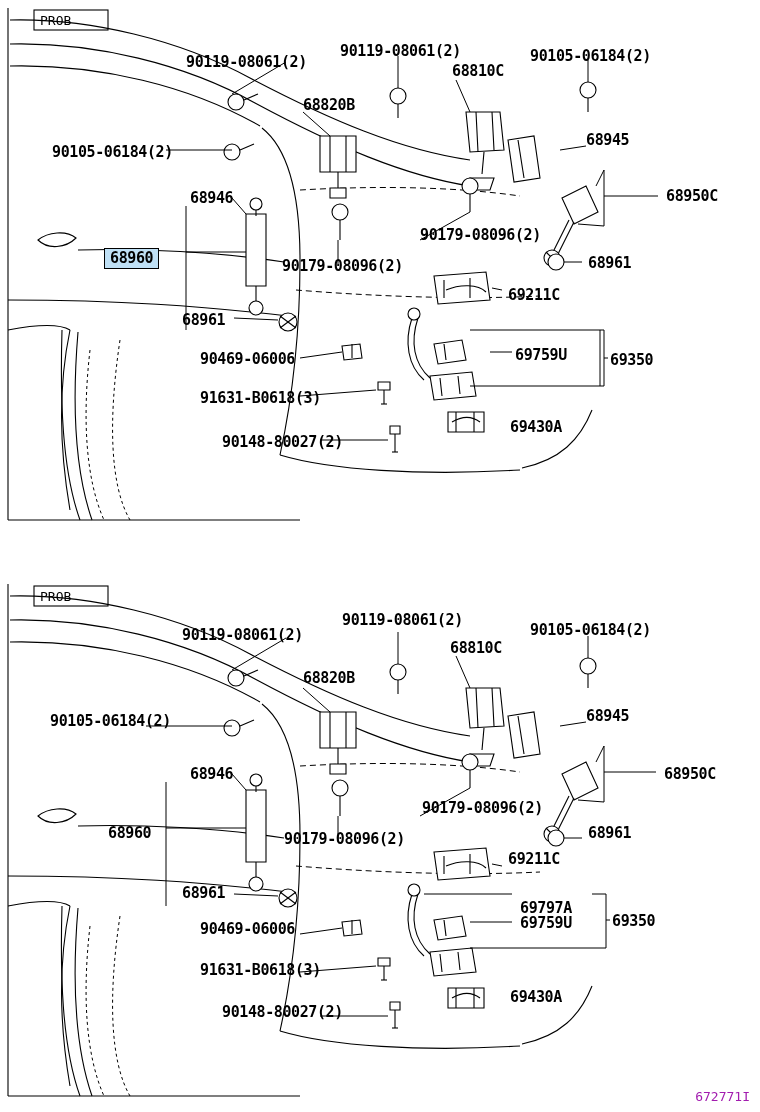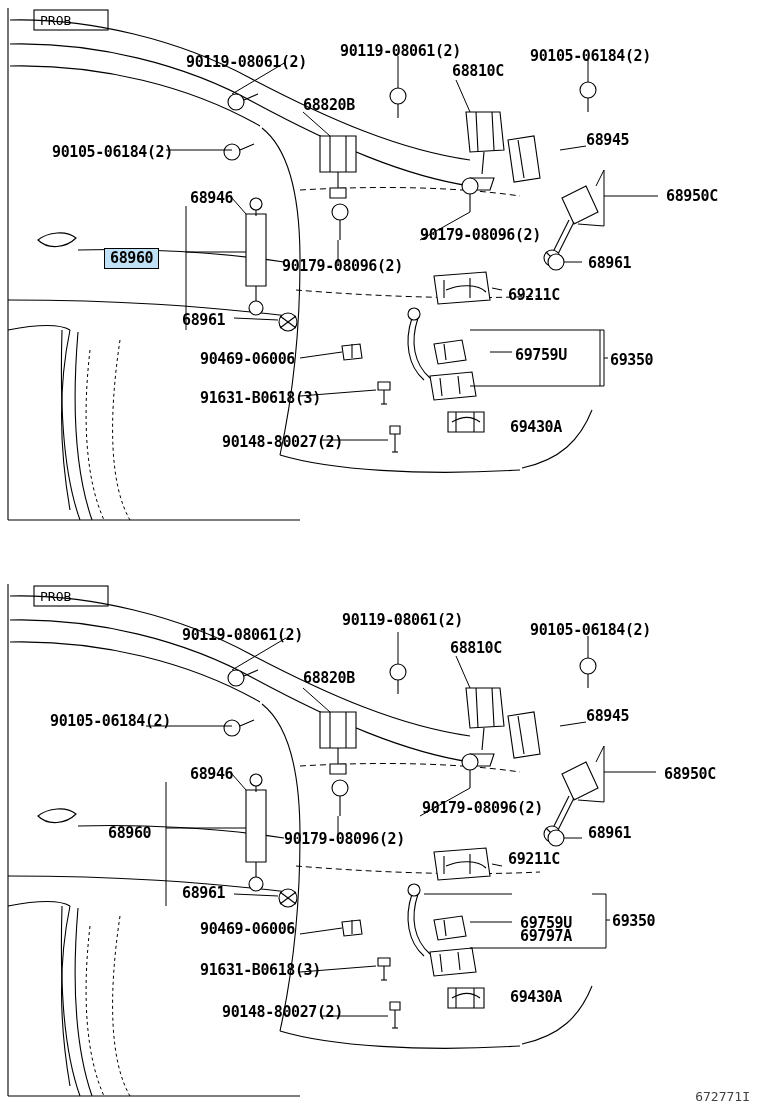--- a/index.html
+++ b/index.html
@@ -55,21 +55,21 @@
     letter-spacing: -0.4px;
     line-height: 16px;
     white-space: nowrap;
   }
   .footer-code {
     position: absolute;
     right: 10px;
     bottom: 8px;
     font-family: "DejaVu Sans Mono", monospace;
     font-size: 13px;
-    color: #404040;
+    color: #a21caf;
   }
 </style>
 </head>
 <body>
 
 <div class="canvas">
 
   <svg class="art" viewBox="0 0 760 1112" xmlns="http://www.w3.org/2000/svg">
     <defs>
       <style>
@@ -411,21 +411,21 @@
   <div class="lbl" style="left:586px; top:708px;">68945</div>
   <div class="lbl" style="left:50px; top:713px;">90105-06184(2)</div>
   <div class="lbl" style="left:664px; top:766px;">68950C</div>
   <div class="lbl" style="left:190px; top:766px;">68946</div>
   <div class="lbl" style="left:422px; top:800px;">90179-08096(2)</div>
   <div class="lbl" style="left:108px; top:825px;">68960</div>
   <div class="lbl" style="left:284px; top:831px;">90179-08096(2)</div>
   <div class="lbl" style="left:588px; top:825px;">68961</div>
   <div class="lbl" style="left:508px; top:851px;">69211C</div>
   <div class="lbl" style="left:182px; top:885px;">68961</div>
-  <div class="lbl" style="left:520px; top:928px;">69797A</div>
+  <div class="lbl" style="left:520px; top:900px;">69797A</div>
   <div class="lbl" style="left:200px; top:921px;">90469-06006</div>
   <div class="lbl" style="left:520px; top:915px;">69759U</div>
   <div class="lbl" style="left:612px; top:913px;">69350</div>
   <div class="lbl" style="left:200px; top:962px;">91631-B0618(3)</div>
   <div class="lbl" style="left:510px; top:989px;">69430A</div>
   <div class="lbl" style="left:222px; top:1004px;">90148-80027(2)</div>
 
   <div class="footer-code">672771I</div>
 </div>
 

